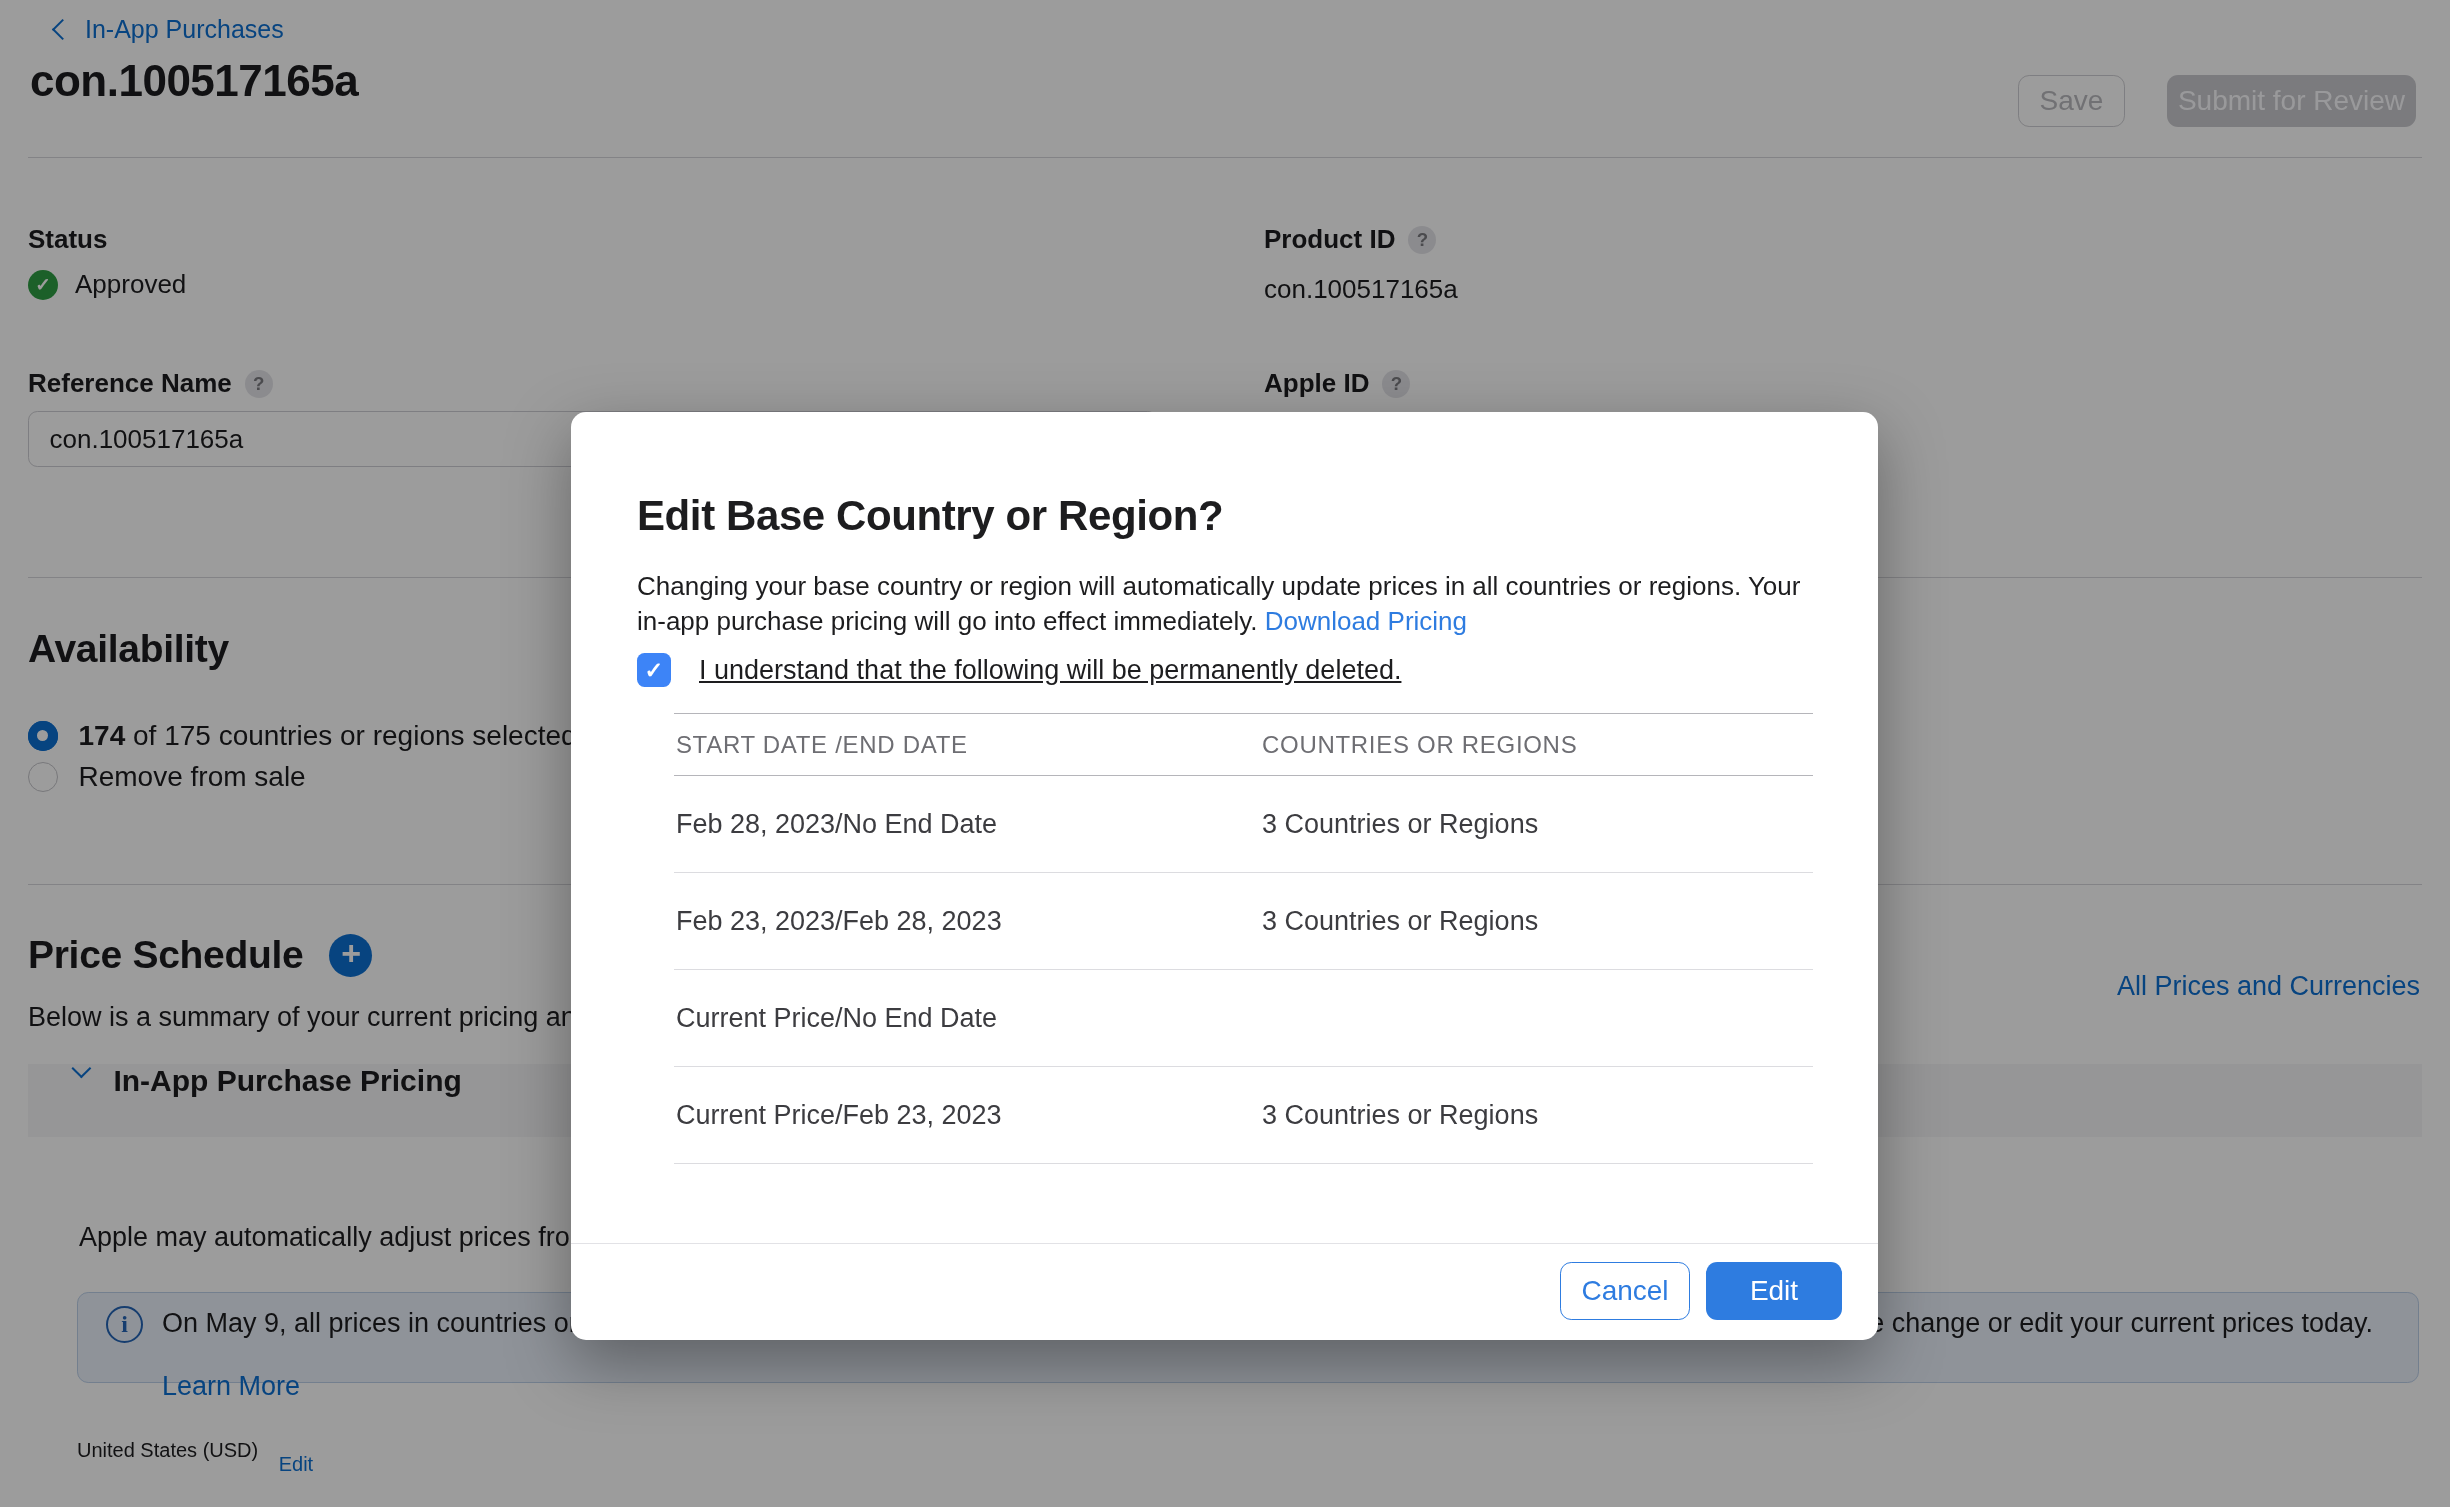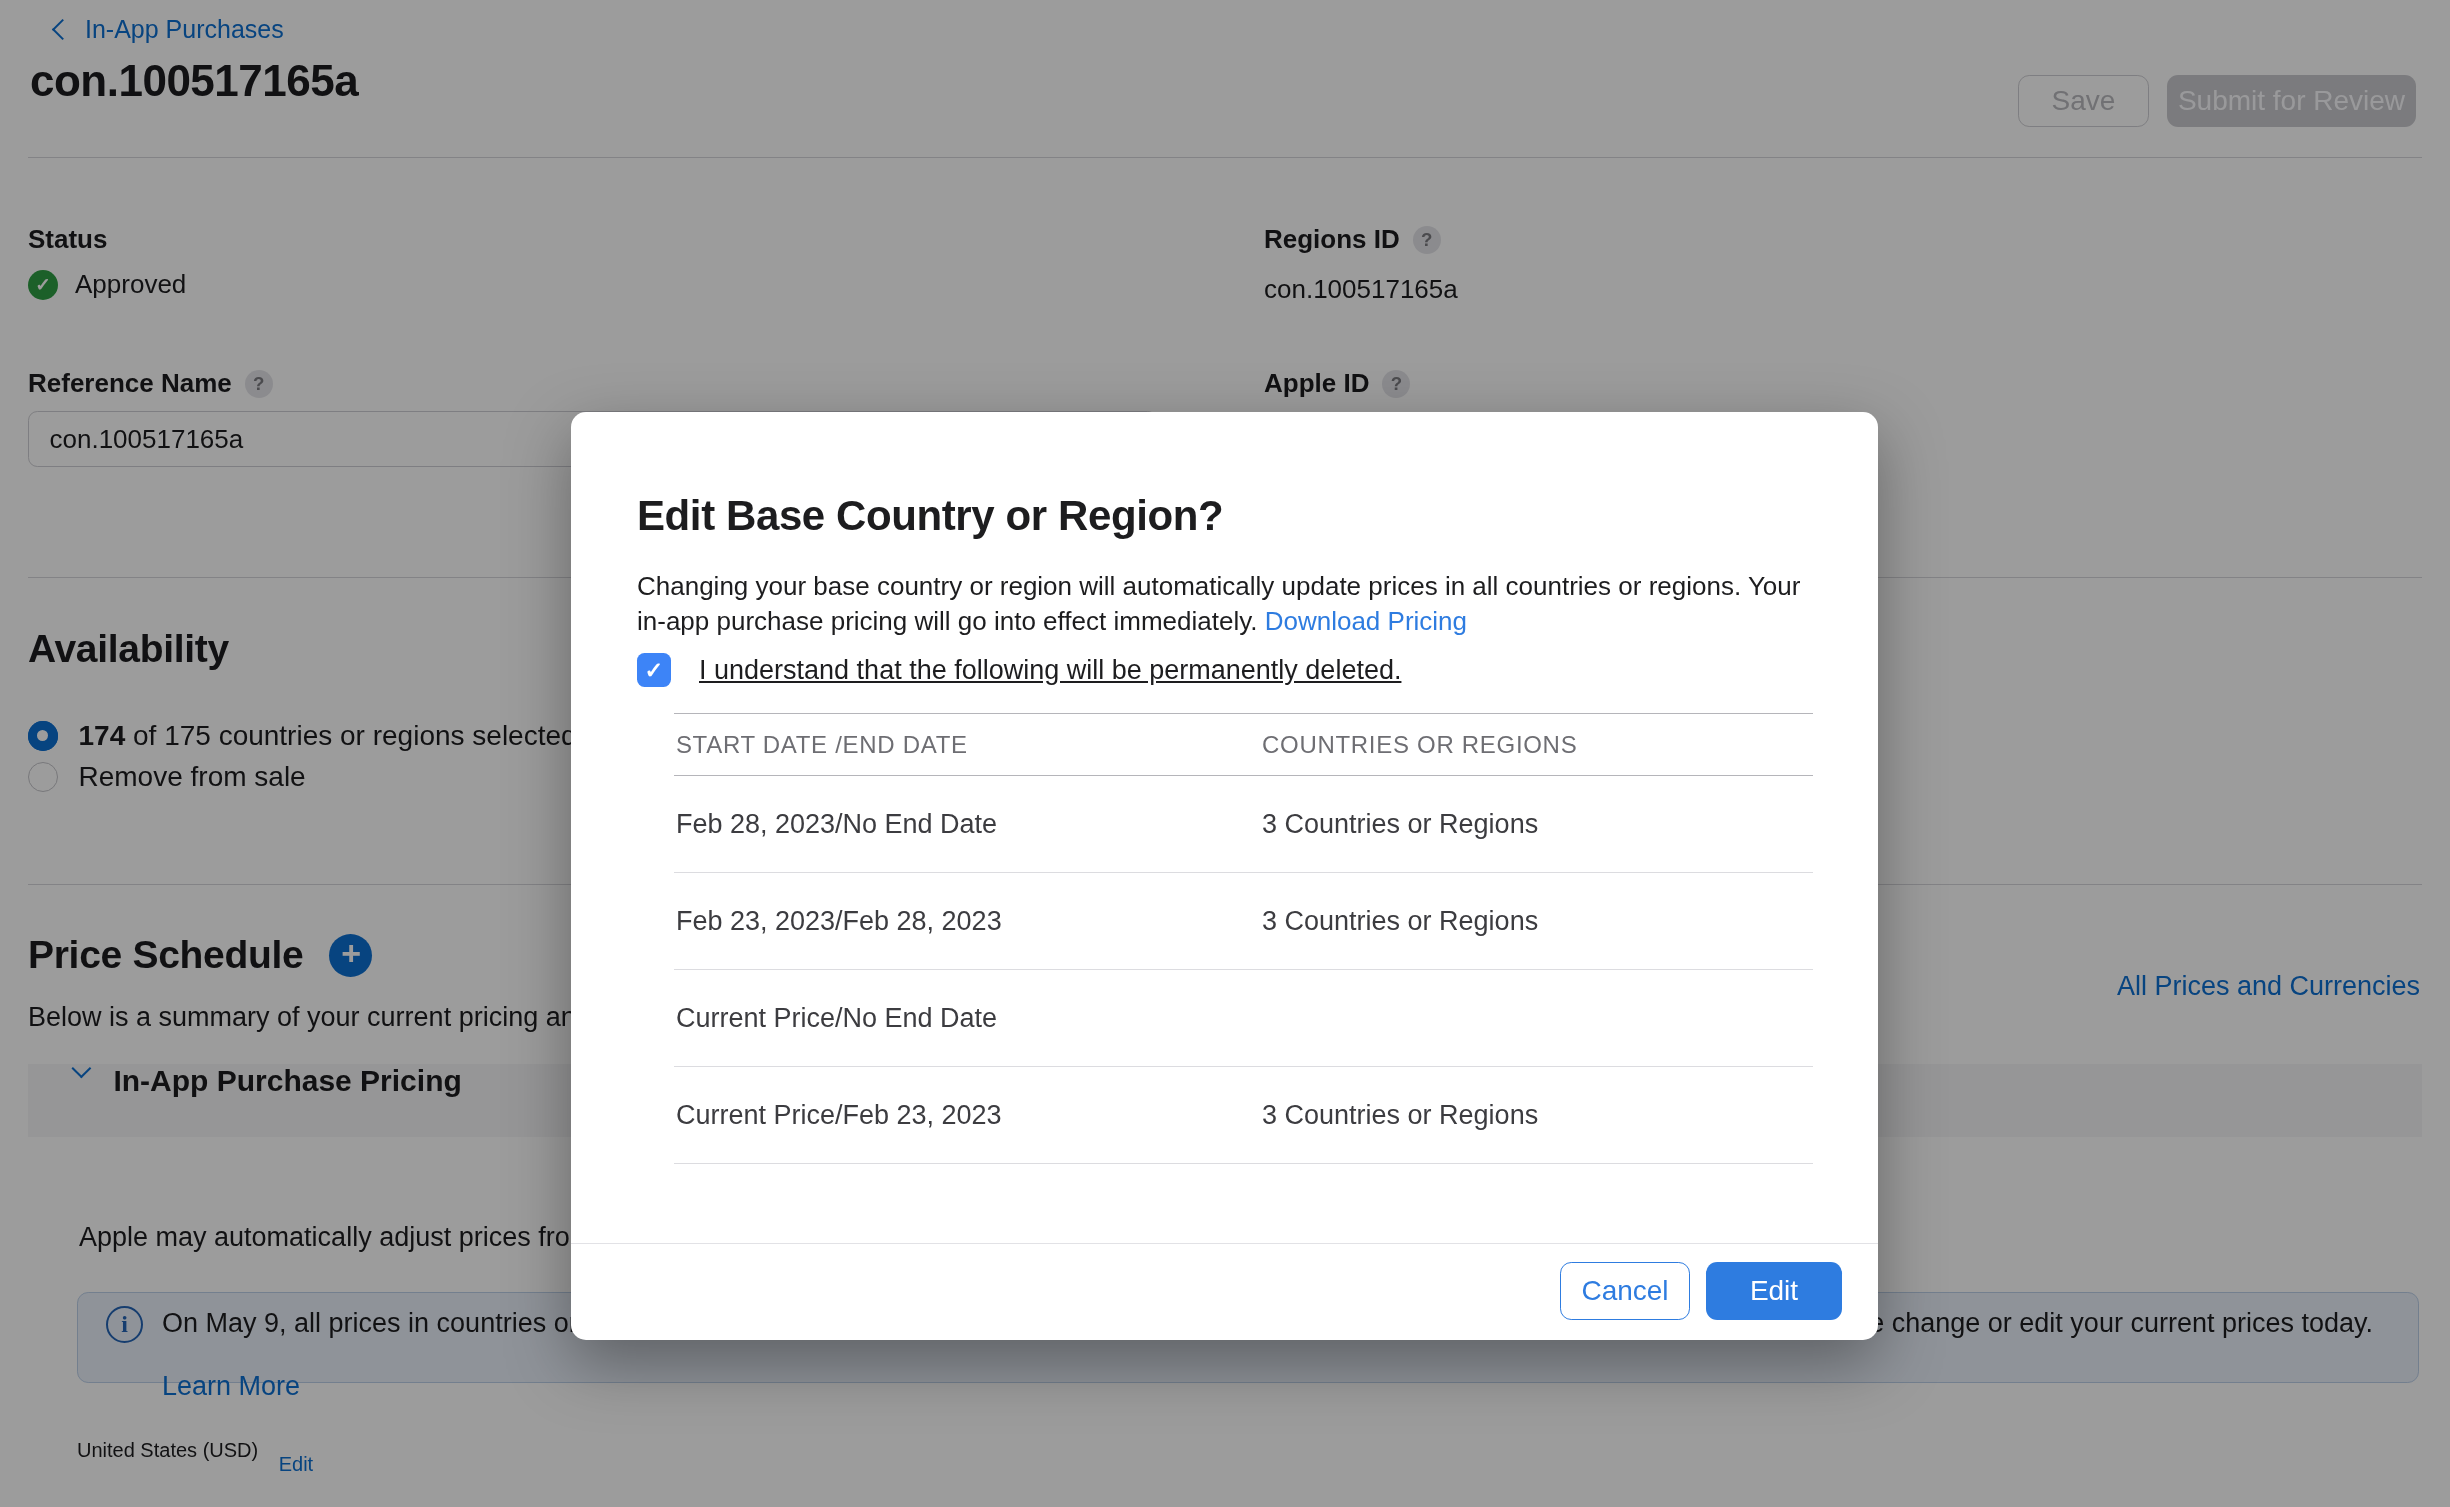--- a/index.html
+++ b/index.html
@@ -9,21 +9,21 @@
   .abs { position:absolute; }
   .page { position:absolute; inset:0; background:#fff; }
   .nowrap { white-space:nowrap; }
 
   
   .back-row { position:absolute; left:55px; top:15px; display:flex; align-items:center; gap:15px;
     color:#0d6fd1; font-size:25px; cursor:pointer; }
   .chev-left { width:15px; height:15px; border-left:2.8px solid #0d6fd1; border-bottom:2.8px solid #0d6fd1;
     transform:rotate(45deg); display:inline-block; }
   .page-title { position:absolute; left:30px; top:56px; font-size:44px; font-weight:700; letter-spacing:-0.5px; }
-  .btn-save { position:absolute; left:2018px; top:75px; width:131px; height:52px; border:1.9px solid #cfcfd4;
+  .btn-save { position:absolute; left:2018px; top:75px; width:107px; height:52px; border:1.9px solid #cfcfd4;
     border-radius:11.2px; background:transparent; color:#b9b9be; font-size:28px; }
   .btn-submit { position:absolute; left:2167px; top:75px; width:249px; height:52px; border:none;
     border-radius:11.2px; background:#c9c9ce; color:#fbfbfd; font-size:28px; }
   .btn-save, .btn-submit { display:flex; align-items:center; justify-content:center;
     font-family:"Liberation Sans", sans-serif; }
 
   .hr { position:absolute; left:28px; width:2394px; height:0; border-top:1.9px solid #d6d6db; }
   .hr1 { top:157px; } .hr2 { top:577px; } .hr3 { top:884px; }
 
   
@@ -125,21 +125,21 @@
 
   <div class="abs field-label lab-status">
     <span>Status</span>
   </div>
   <div class="abs status-row">
     <span class="ok-badge">✓</span>
     <span>Approved</span>
   </div>
 
   <div class="abs field-label lab-prod">
-    <span>Regions ID</span>
+    <span>Product ID</span>
     <span class="help-badge">?</span>
   </div>
   <div class="abs val val-prod">con.100517165a</div>
 
   <div class="abs field-label lab-ref">
     <span>Reference Name</span>
     <span class="help-badge">?</span>
   </div>
   <input class="abs ref-input" readonly="" value="con.100517165a" style="">
 

